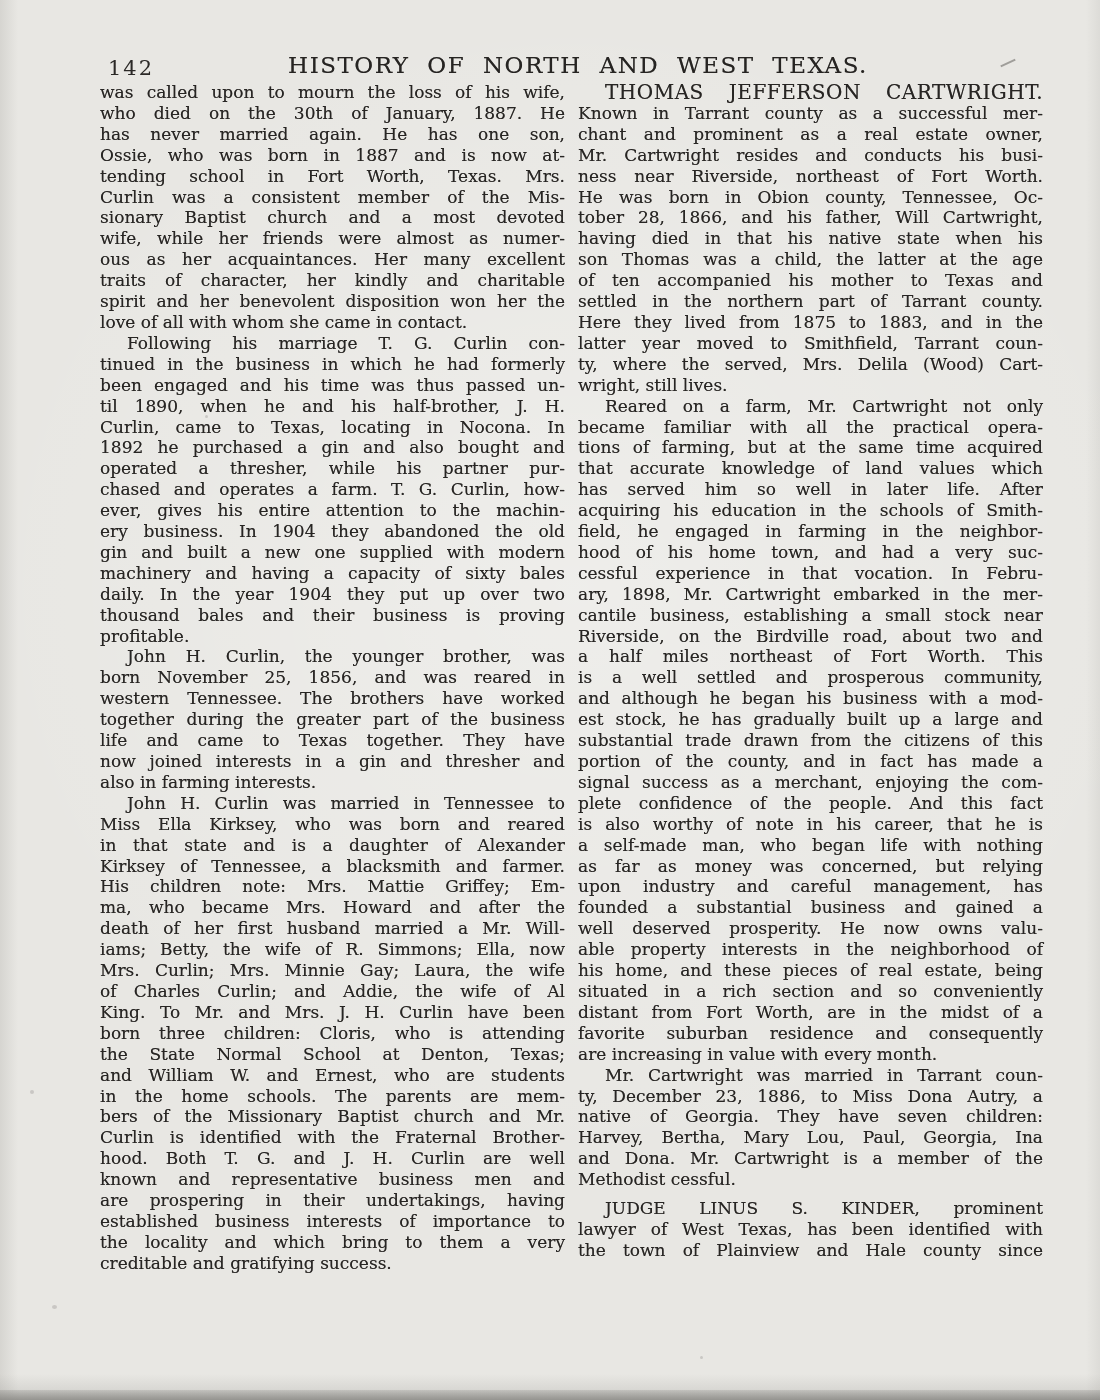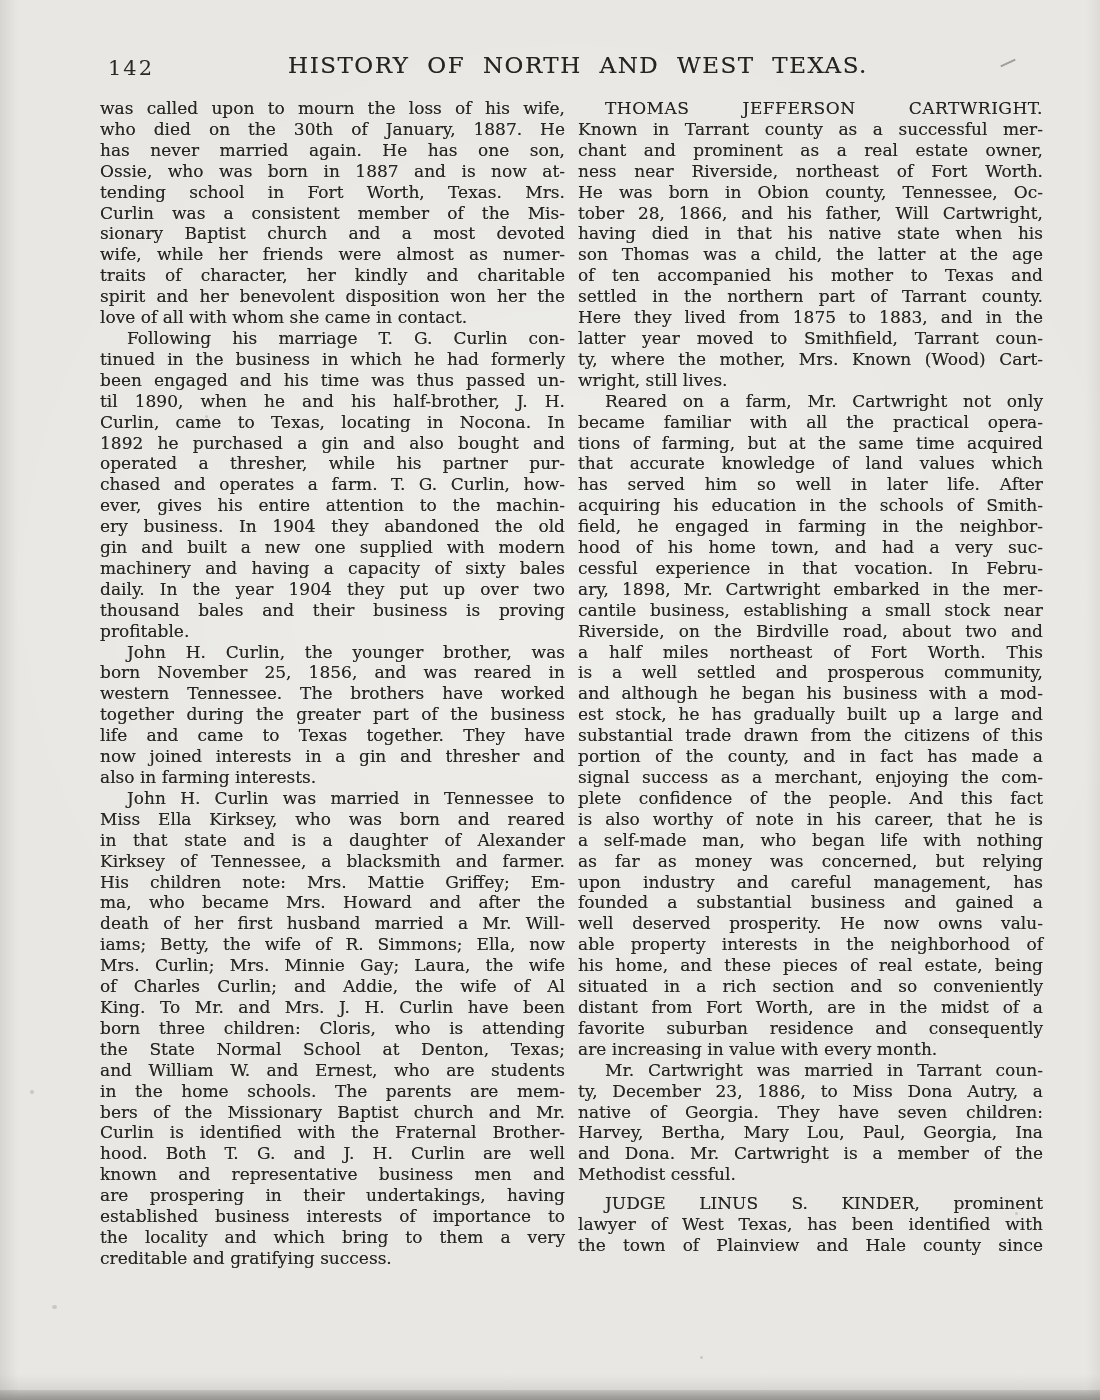--- a/index.html
+++ b/index.html
@@ -30,36 +30,36 @@
   .page-number {
     position:absolute; left:8px; top:4px;
     font-size:21px; letter-spacing:2px; color:#2b2927;
   }
   .running-title {
     position:absolute; left:13px; right:0; top:0; text-align:center;
     font-size:23px; letter-spacing:1.5px; word-spacing:9px; color:#262422;
     text-shadow:0 0 0.5px rgba(40,38,36,0.5);
   }
   .textblock {
-    position:absolute; top:98px; left:100px; width:943px;
+    position:absolute; top:82px; left:100px; width:943px;
     display:flex; gap:13px;
   }
   .col { width:465px; }
   .para { margin:0; }
   .para.gap-before { margin-top:8px; }
   .ln {
     font-size:17px; line-height:20.9px;
     text-align:justify; text-align-last:justify;
     color:#272523;
     text-shadow:0 0 0.55px rgba(45,42,40,0.55);
     white-space:normal;
   }
   .ln.last { text-align-last:left; }
   .ln.first-indent { text-indent:27px; }
-  .ln.heading { letter-spacing:0.5px; word-spacing:4px; font-size:17px; }
+  .ln.heading { letter-spacing:0.5px; word-spacing:4px; font-size:20px; }
   .speck { position:absolute; border-radius:50%; background:rgba(60,58,54,0.18); }
   .mark-dash {
     position:absolute; width:16px; height:2px; background:rgba(70,68,64,0.45);
     transform:rotate(-25deg);
   }
 </style>
 </head>
 <body>
 
 <div class="page">
@@ -73,20 +73,21 @@
     <div class="col">
         <div class="para">
           <div class="ln">was called upon to mourn the loss of his wife,</div>
           <div class="ln">who died on the 30th of January, 1887.  He</div>
           <div class="ln">has never married again.  He has one son,</div>
           <div class="ln">Ossie, who was born in 1887 and is now  at-</div>
           <div class="ln">tending school in Fort Worth, Texas.  Mrs.</div>
           <div class="ln">Curlin was a consistent member of the Mis-</div>
           <div class="ln">sionary Baptist church and a most devoted</div>
           <div class="ln">wife, while her friends were almost as numer-</div>
+          <div class="ln">ous as her acquaintances.  Her many excellent</div>
           <div class="ln">traits of character, her kindly and charitable</div>
           <div class="ln">spirit and her benevolent disposition won her the</div>
           <div class="ln last">love of all with whom she came in contact.</div>
         </div>
         <div class="para">
           <div class="ln first-indent">Following his marriage T. G. Curlin con-</div>
           <div class="ln">tinued in the business in which he had formerly</div>
           <div class="ln">been engaged and his time was thus passed un-</div>
           <div class="ln">til 1890, when he and his half-brother, J. H.</div>
           <div class="ln">Curlin, came to Texas, locating in Nocona. In</div>
@@ -134,30 +135,31 @@
           <div class="ln">established business interests of importance to</div>
           <div class="ln">the locality and which bring to them a very</div>
           <div class="ln last">creditable and gratifying success.</div>
         </div>
       </div>
     <div class="col">
         <div class="para">
           <div class="ln first-indent heading">THOMAS JEFFERSON CARTWRIGHT.</div>
           <div class="ln">Known in Tarrant county as a successful mer-</div>
           <div class="ln">chant and prominent as a real estate owner,</div>
+          <div class="ln">Mr. Cartwright resides and conducts his busi-</div>
           <div class="ln">ness near Riverside, northeast of Fort Worth.</div>
           <div class="ln">He was born in Obion county, Tennessee, Oc-</div>
           <div class="ln">tober 28, 1866, and his father, Will Cartwright,</div>
           <div class="ln">having died in that his native state when his</div>
           <div class="ln">son Thomas was a child, the latter at the age</div>
           <div class="ln">of ten accompanied his mother to Texas and</div>
           <div class="ln">settled in the northern part of Tarrant county.</div>
           <div class="ln">Here they lived from 1875 to 1883, and in the</div>
           <div class="ln">latter year moved to Smithfield, Tarrant coun-</div>
-          <div class="ln">ty, where the mother, Mrs. Known (Wood) Cart-</div>
+          <div class="ln">ty, where the served, Mrs. Delila (Wood) Cart-</div>
           <div class="ln last">wright, still lives.</div>
         </div>
         <div class="para">
           <div class="ln first-indent">Reared on a farm, Mr. Cartwright not only</div>
           <div class="ln">became familiar with all the practical opera-</div>
           <div class="ln">tions of farming, but at the same time acquired</div>
           <div class="ln">that accurate knowledge of land values which</div>
           <div class="ln">has served him so well in later life.  After</div>
           <div class="ln">acquiring his education in the schools of Smith-</div>
           <div class="ln">field, he engaged in farming in the neighbor-</div>

